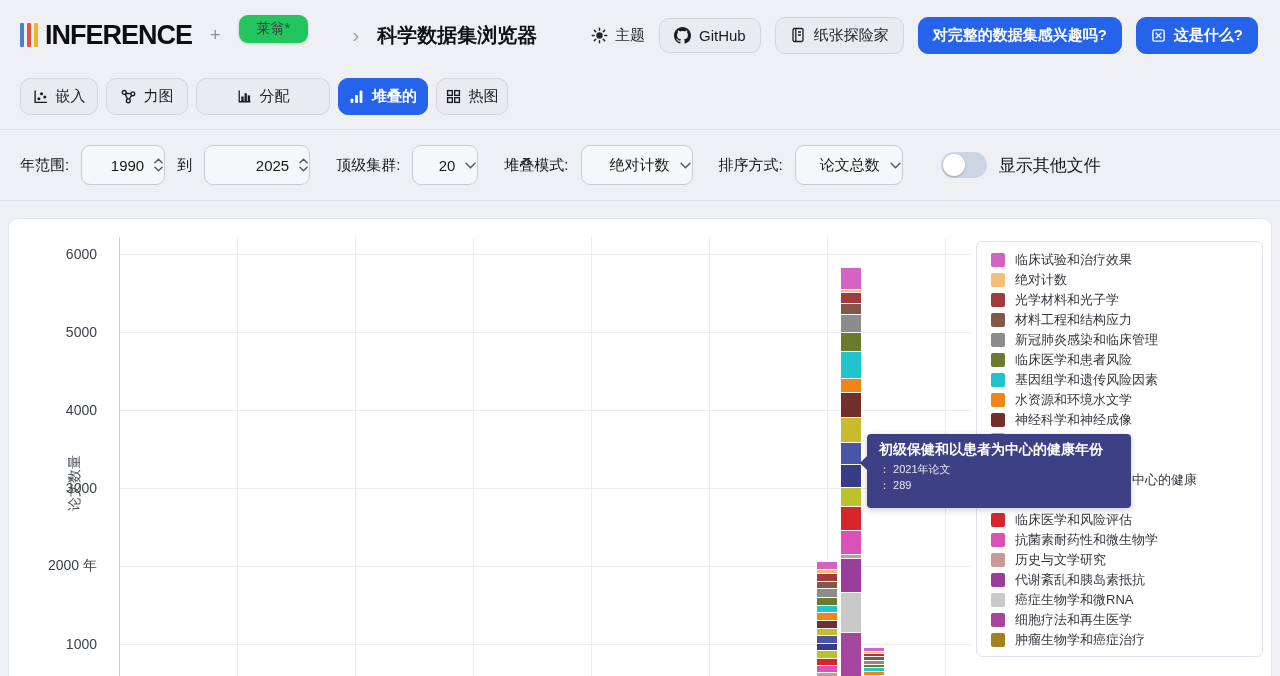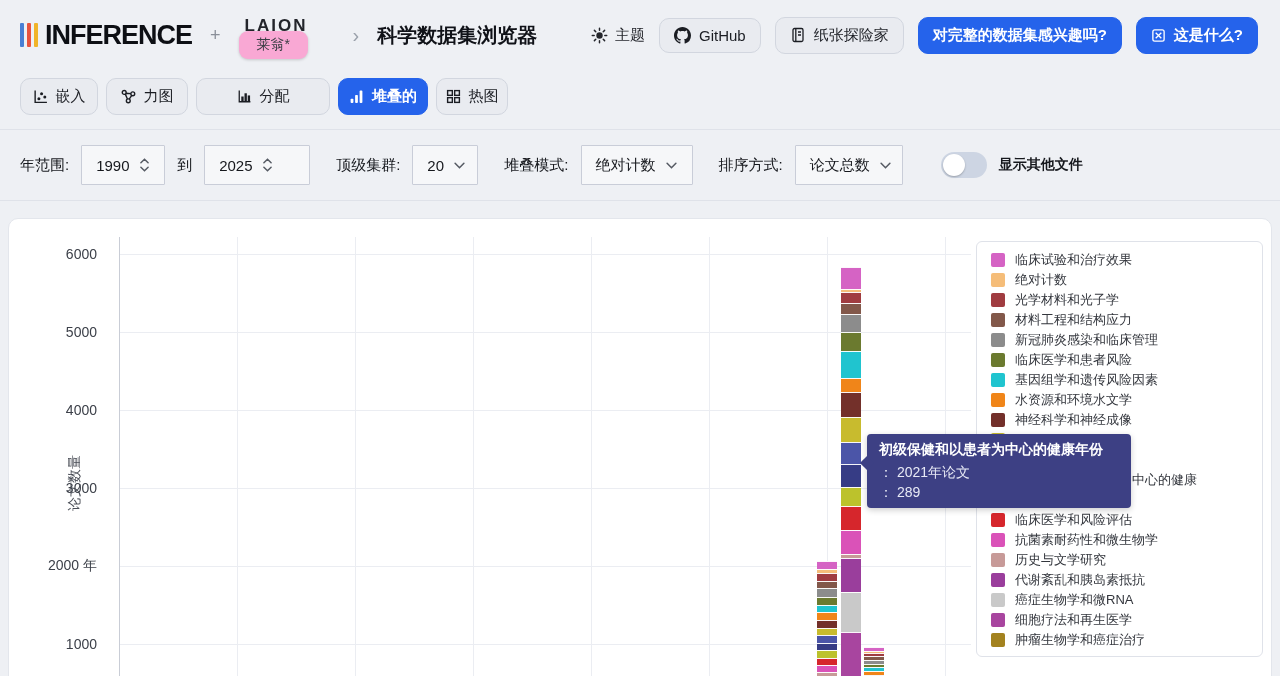--- a/index.html
+++ b/index.html
@@ -8,64 +8,64 @@
 
   
   .header { height:70px; display:flex; align-items:center; padding:0 22px 0 20px; gap:16px; }
   .logo { display:flex; align-items:center; gap:7px; }
   .logo-bars { display:flex; gap:3px; align-items:flex-end; }
   .logo-bars i { width:4px; height:24px; border-radius:1px; display:block; }
   .logo-text { font-size:27px; font-weight:800; letter-spacing:-1px; color:#0d0f14; }
   .plus { color:#8a8f99; font-size:18px; margin:0 2px; }
   .crumb-wrap { position:relative; width:96px; height:42px; }
   .crumb-orig { position:absolute; left:6px; top:2px; font-weight:800; font-size:17px; color:#23252b; letter-spacing:2px; }
-  .crumb-badge { position:absolute; left:0; top:17px; background:#f9a8d4; border-radius:9px; box-shadow:0 1px 3px rgba(0,0,0,.18); padding:5px 18px; font-size:14px; color:#3a3d44; white-space:nowrap; }
+  .crumb-badge { position:absolute; left:0; top:1px; background:#22c55e; border-radius:9px; box-shadow:0 1px 3px rgba(0,0,0,.18); padding:5px 18px; font-size:14px; color:#3a3d44; white-space:nowrap; }
   .chev { color:#9aa0aa; font-size:20px; margin:0 2px; }
   .page-title { font-size:20px; font-weight:700; color:#101218; margin-right:30px; }
   .hdr-right { display:flex; align-items:center; gap:14px; margin-left:auto; }
   .theme-link { display:flex; align-items:center; gap:7px; font-size:15px; color:#23252b; cursor:pointer; }
   .btn { display:flex; align-items:center; gap:8px; font-size:15px; border-radius:10px; padding:8px 14px; cursor:pointer; border:1px solid #d2d6df; background:#e9ebf0; color:#1b1d23; white-space:nowrap; }
   .btn-blue { background:#2563eb; border-color:#2563eb; color:#fff; font-weight:600; }
   .icon { display:inline-flex; align-items:center; justify-content:center; }
 
   
   .tabs { display:flex; gap:8px; padding:8px 20px 14px; align-items:center; }
   .tab { display:flex; align-items:center; justify-content:center; gap:8px; height:37px; border-radius:10px; border:1px solid #d2d6df; background:#e9ebf0; color:#1b1d23; font-size:15px; cursor:pointer; }
   .tab.active { background:#2563eb; border-color:#2563eb; color:#fff; font-weight:600; }
 
   
   .filterbar { border-top:1px solid #dfe2e9; border-bottom:1px solid #dfe2e9; padding:15px 20px; display:flex; align-items:center; gap:12px; }
   .flabel { font-size:15px; color:#16181d; }
-  .field { background:#f6f7f9; border:1px solid #c9cdd8; border-radius:1px; height:40px; display:flex; align-items:center; justify-content:flex-start; padding:0 8px 0 14px; font-size:15px; gap:10px; cursor:pointer; }
+  .field { background:#f6f7f9; border:1px solid #c9cdd8; border-radius:9px; height:40px; display:flex; align-items:center; justify-content:flex-end; padding:0 1px 0 14px; font-size:15px; gap:10px; cursor:pointer; }
   .stepper { display:flex; flex-direction:column; gap:2px; color:#555a63; }
   .chevdn { color:#555a63; display:flex; }
   .toggle { width:46px; height:26px; border-radius:13px; background:#cdd5e3; position:relative; cursor:pointer; margin-left:26px; }
   .toggle .knob { position:absolute; left:2px; top:2px; width:22px; height:22px; border-radius:50%; background:#fff; box-shadow:0 1px 2px rgba(0,0,0,.25); }
-  .toggle-label { font-size:14px; font-weight:700; }
+  .toggle-label { font-size:17px; font-weight:400; }
 
   
   .chart-panel { position:absolute; left:8px; top:218px; width:1264px; height:520px; background:#fff; border:1px solid #e3e6ec; border-radius:10px; }
   .grid-v { position:absolute; top:18px; bottom:0; width:1px; background:#ebedf2; }
   .grid-h { position:absolute; left:110px; right:300px; height:1px; background:#ebedf2; }
   .axis-y { position:absolute; left:110px; top:18px; bottom:0; width:1px; background:#c9cdd6; }
   .ytick { position:absolute; right:1174px; width:70px; text-align:right; font-size:14px; color:#3c4049; transform:translateY(-50%); white-space:nowrap; }
   .ylab { position:absolute; left:38px; top:255px; transform:rotate(-90deg); transform-origin:center; font-size:14px; color:#4a4e57; white-space:nowrap; }
   .bar { position:absolute; }
   .bar .seg { width:100%; border-top:1px solid rgba(255,255,255,.95); }
 
   
   .legend { position:absolute; left:967px; top:22px; width:287px; height:416px; background:#fff; border:1px solid #dfe2e9; border-radius:6px; }
   .lrow { position:absolute; left:14px; height:20px; display:flex; align-items:center; gap:10px; cursor:pointer; }
   .lrow .sw { width:14px; height:14px; border-radius:2px; flex:none; }
   .lrow .lt { font-size:13px; color:#33363d; white-space:nowrap; }
 
   
-  .tooltip { position:absolute; left:858px; top:215px; width:264px; background:#3d4084; color:#fff; border-radius:4px; padding:7px 12px 5px; z-index:5; box-shadow:0 2px 6px rgba(0,0,0,.2); }
+  .tooltip { position:absolute; left:858px; top:215px; width:264px; background:#3d4084; color:#fff; border-radius:4px; padding:7px 12px 14px; z-index:5; box-shadow:0 2px 6px rgba(0,0,0,.2); }
   .tooltip .tt-title { font-size:14px; font-weight:700; margin-bottom:3px; white-space:nowrap; }
-  .tooltip .tt-line { font-size:14px; line-height:1.45; color:#e7e9f5; }
+  .tooltip .tt-line { font-size:11px; line-height:1.45; color:#e7e9f5; }
   .tooltip .arrow { position:absolute; left:-5px; top:24px; width:10px; height:10px; background:#3d4084; transform:rotate(45deg); }
 </style>
 </head>
 <body>
 
 <div class="app">
 
   <div class="header">
     <div class="logo">
       <span class="logo-bars" id="logoBars">

